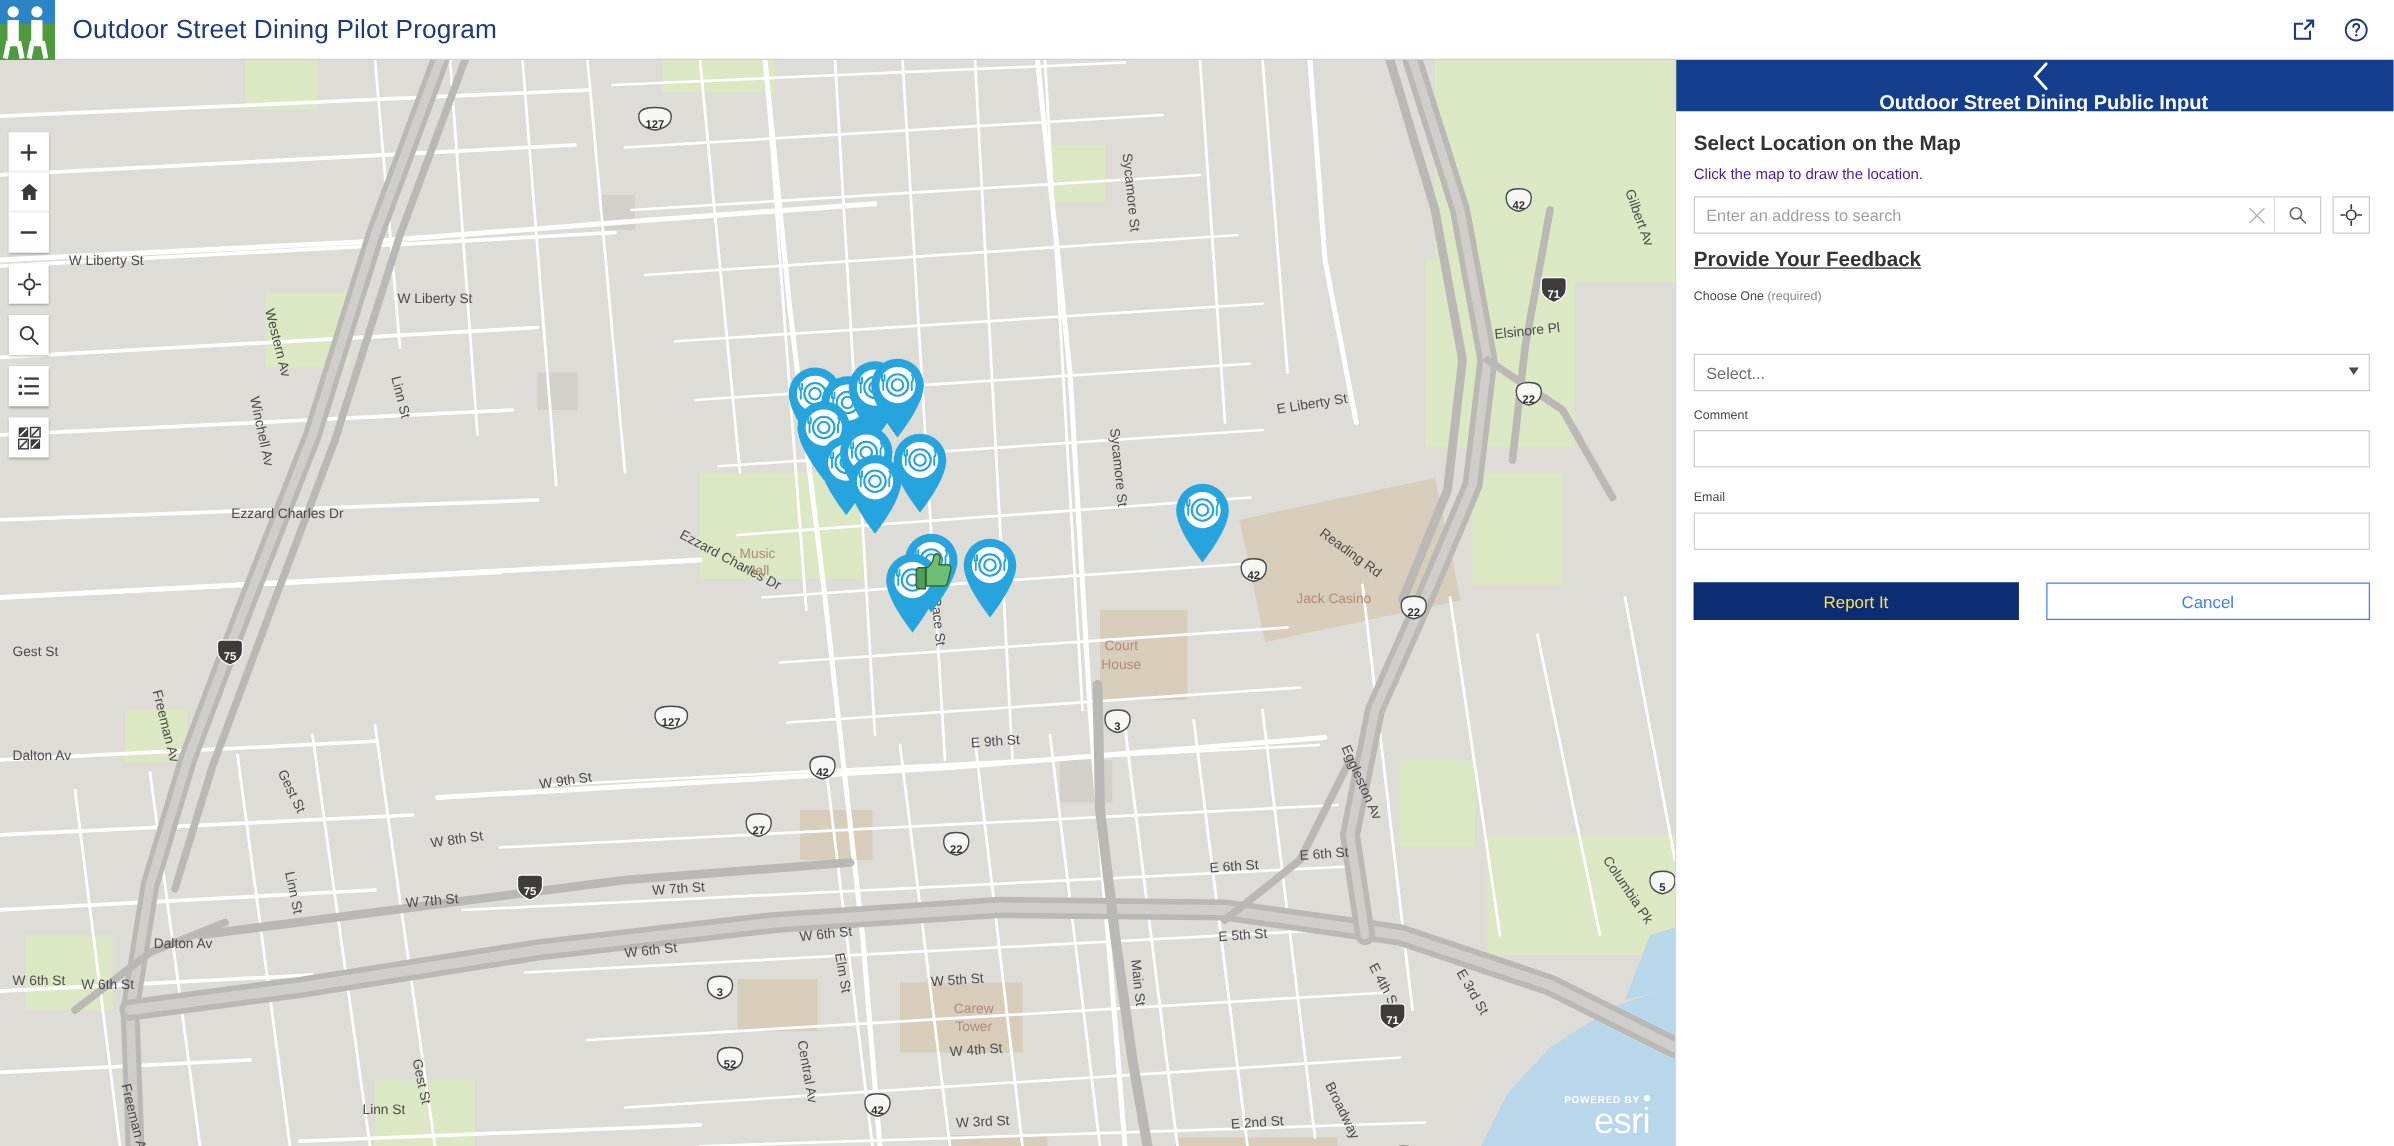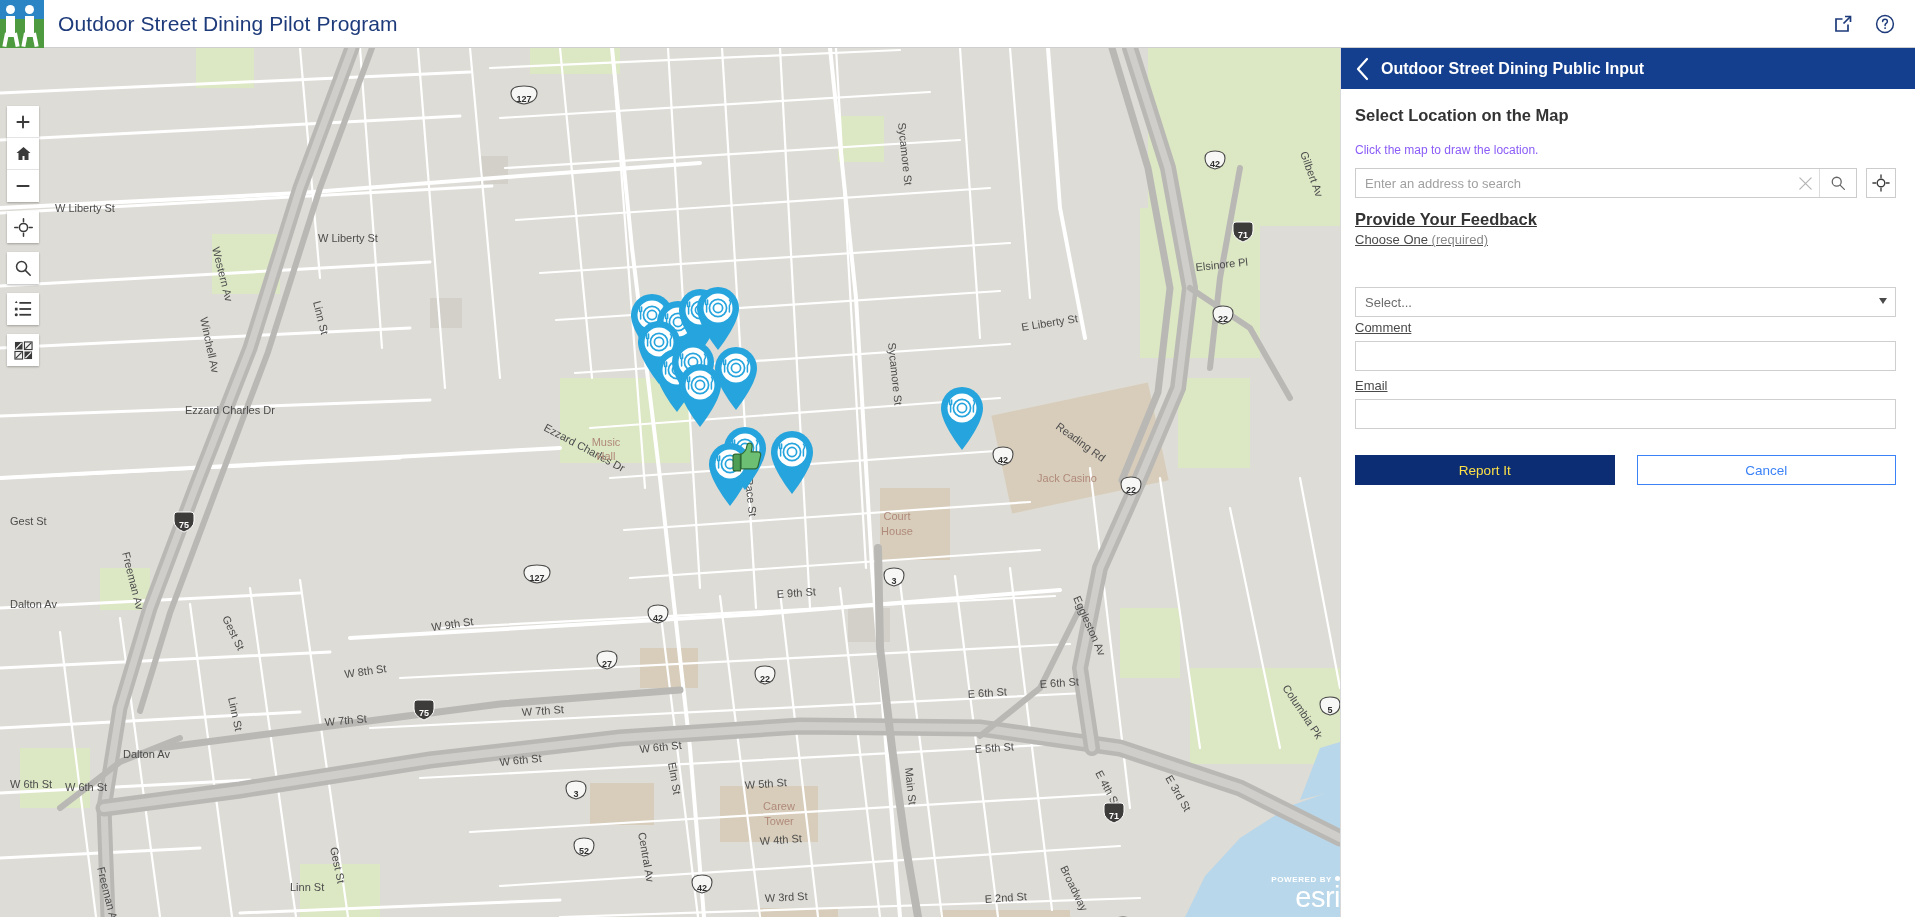--- a/index.html
+++ b/index.html
@@ -38,21 +38,21 @@
 
   
   #map {
     position: absolute; top: 48px; left: 0;
     width: 1340px; height: 869px;
     background: #dedcd6;
     overflow: hidden;
   }
   #map-canvas { position: absolute; inset: 0; }
   #esri-logo {
-    position: absolute; right: 0; bottom: 6px; z-index: 12;
+    position: absolute; right: 20px; bottom: 6px; z-index: 12;
     text-align: right; color: #ffffff; user-select: none;
   }
   #esri-logo .pb { font-size: 8px; letter-spacing: .6px; font-weight: bold; display:block; line-height:9px;}
   #esri-logo .pb .dot { display:inline-block; width:5px; height:5px; border-radius:50%; background:#fff; margin-left:3px; vertical-align:1px;}
   #esri-logo .wm { font-size: 29px; font-weight: 400; line-height: 27px; letter-spacing: -0.5px; }
 
   
   #map-toolbar {
     position: absolute; left: 7px; top: 58px; z-index: 20;
     display: flex; flex-direction: column; gap: 9px;
@@ -71,33 +71,33 @@
   
   #panel {
     position: absolute; top: 48px; right: 0;
     width: 575px; height: 869px;
     background: #ffffff;
     z-index: 30;
     border-left: 1px solid #d9d9d9;
   }
   #panel-header {
     height: 41px; background: #143f8f;
-    display: flex; align-items: center; padding-left: 8px;
+    display: flex; align-items: center; padding-left: 8px; flex-direction: column;
   }
   #panel-back {
     width: 26px; height: 30px; display:flex; align-items:center; justify-content:center;
     cursor: pointer; flex: 0 0 26px;
   }
   #panel-title {
     color: #ffffff; font-size: 16px; font-weight: bold; margin-left: 6px;
     white-space: nowrap;
   }
   #panel-body { padding: 17px 19px 16px 14px; }
   .sec-title { font-size: 16.5px; font-weight: bold; color: #333333; }
-  .sec-sub   { font-size: 12px; color: #8b5cf6; margin-top: 18px; }
+  .sec-sub   { font-size: 12px; color: #4c1d95; margin-top: 7px; }
 
   .search-row { display: flex; align-items: center; margin-top: 11px; gap: 0; }
   .search-box {
     flex: 1 1 auto; height: 30px; border: 1px solid #cccccc; background: #fff;
     display: flex; align-items: center;
   }
   .search-input {
     flex: 1 1 auto; border: none; outline: none; height: 28px;
     font-size: 13px; color: #555; padding: 0 9px;
     font-family: "Liberation Sans", sans-serif; background: transparent;
@@ -111,21 +111,21 @@
     width: 37px; border-left: 1px solid #dcdcdc; display:flex; align-items:center;
     justify-content:center; cursor:pointer; color:#6a6a6a; height:28px;
   }
   .locate-btn {
     width: 30px; height: 30px; border: 1px solid #cccccc; background:#fff;
     margin-left: 9px; display:flex; align-items:center; justify-content:center;
     cursor: pointer; color: #444; flex: 0 0 30px;
   }
 
   .sec-title.second { margin-top: 12px; text-decoration: underline; }
-  .field-label { font-size: 13px; color: #4a4a4a; margin-top: 3px; margin-bottom: 6px; text-decoration: underline; }
+  .field-label { font-size: 10px; color: #4a4a4a; margin-top: 14px; margin-bottom: 6px; }
   .field-label .req { color: #8a8a8a; }
   .select-wrap { position: relative; }
   .select-box {
     width: 100%; height: 30px; border: 1px solid #cfcfcf; background:#fff;
     font-size: 13px; color: #6d6d6d; padding: 0 26px 0 9px;
     display: flex; align-items: center; cursor: pointer; margin-top: 40px;
   }
   .caret {
     position: absolute; right: 9px; top: 11px;
     width: 0; height: 0; border-left: 4.5px solid transparent;

